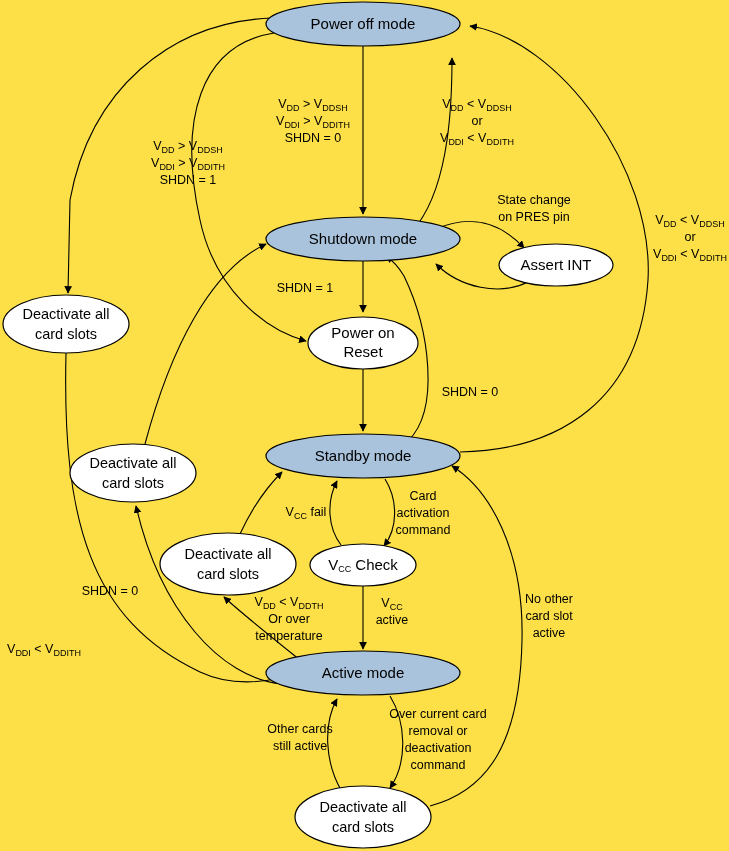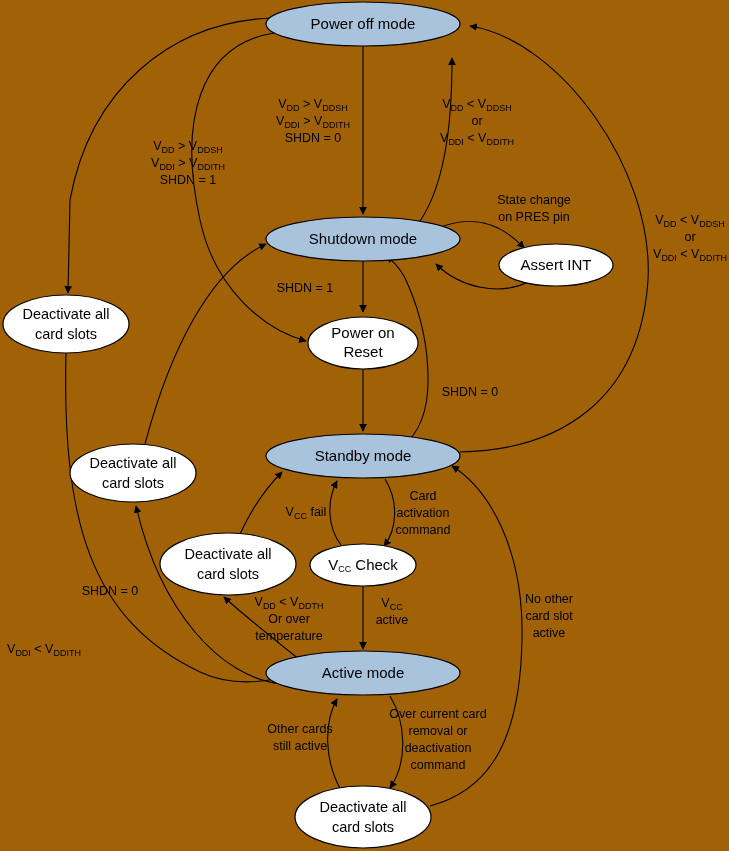--- a/index.html
+++ b/index.html
@@ -7,21 +7,21 @@
     padding: 0;
     background: #ffffff;
   }
   body {
     font-family: "Liberation Sans", sans-serif;
   }
   #diagram-root {
     position: relative;
     width: 729px;
     height: 851px;
-    background: #a16207;
+    background: #fde047;
     overflow: hidden;
   }
   svg#state-diagram {
     display: block;
     width: 729px;
     height: 851px;
   }
   .node-ellipse {
     stroke: #000000;
     stroke-width: 1.2;

